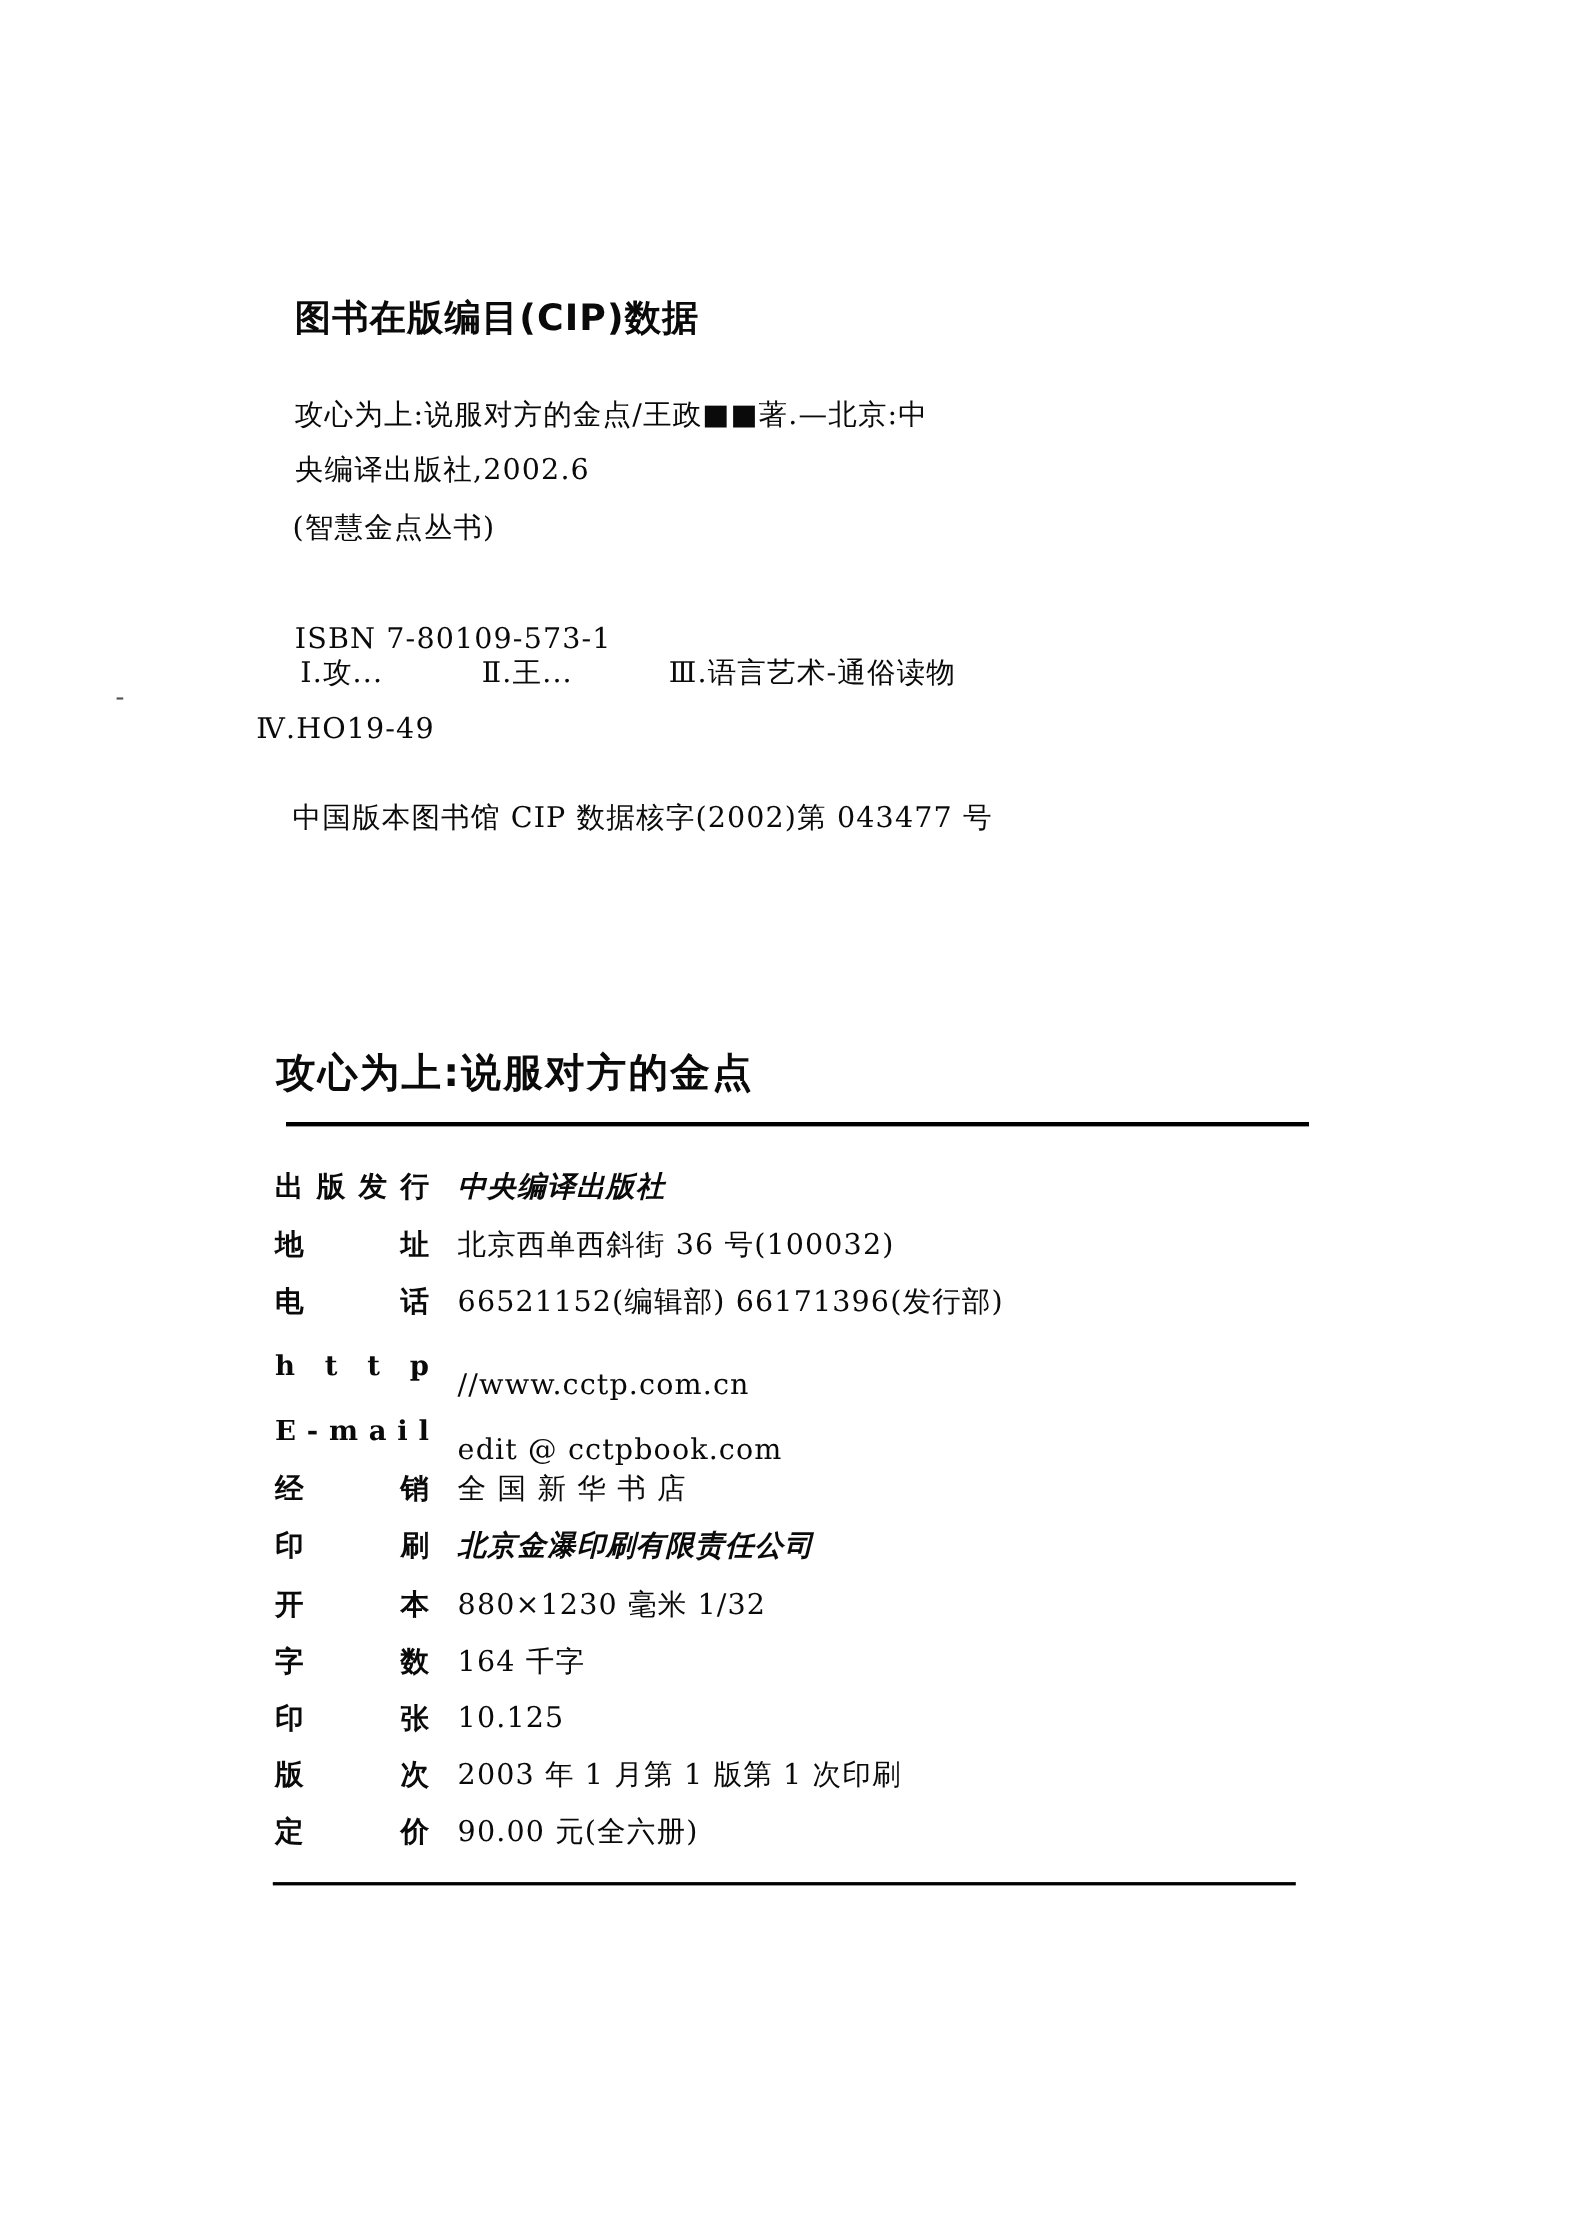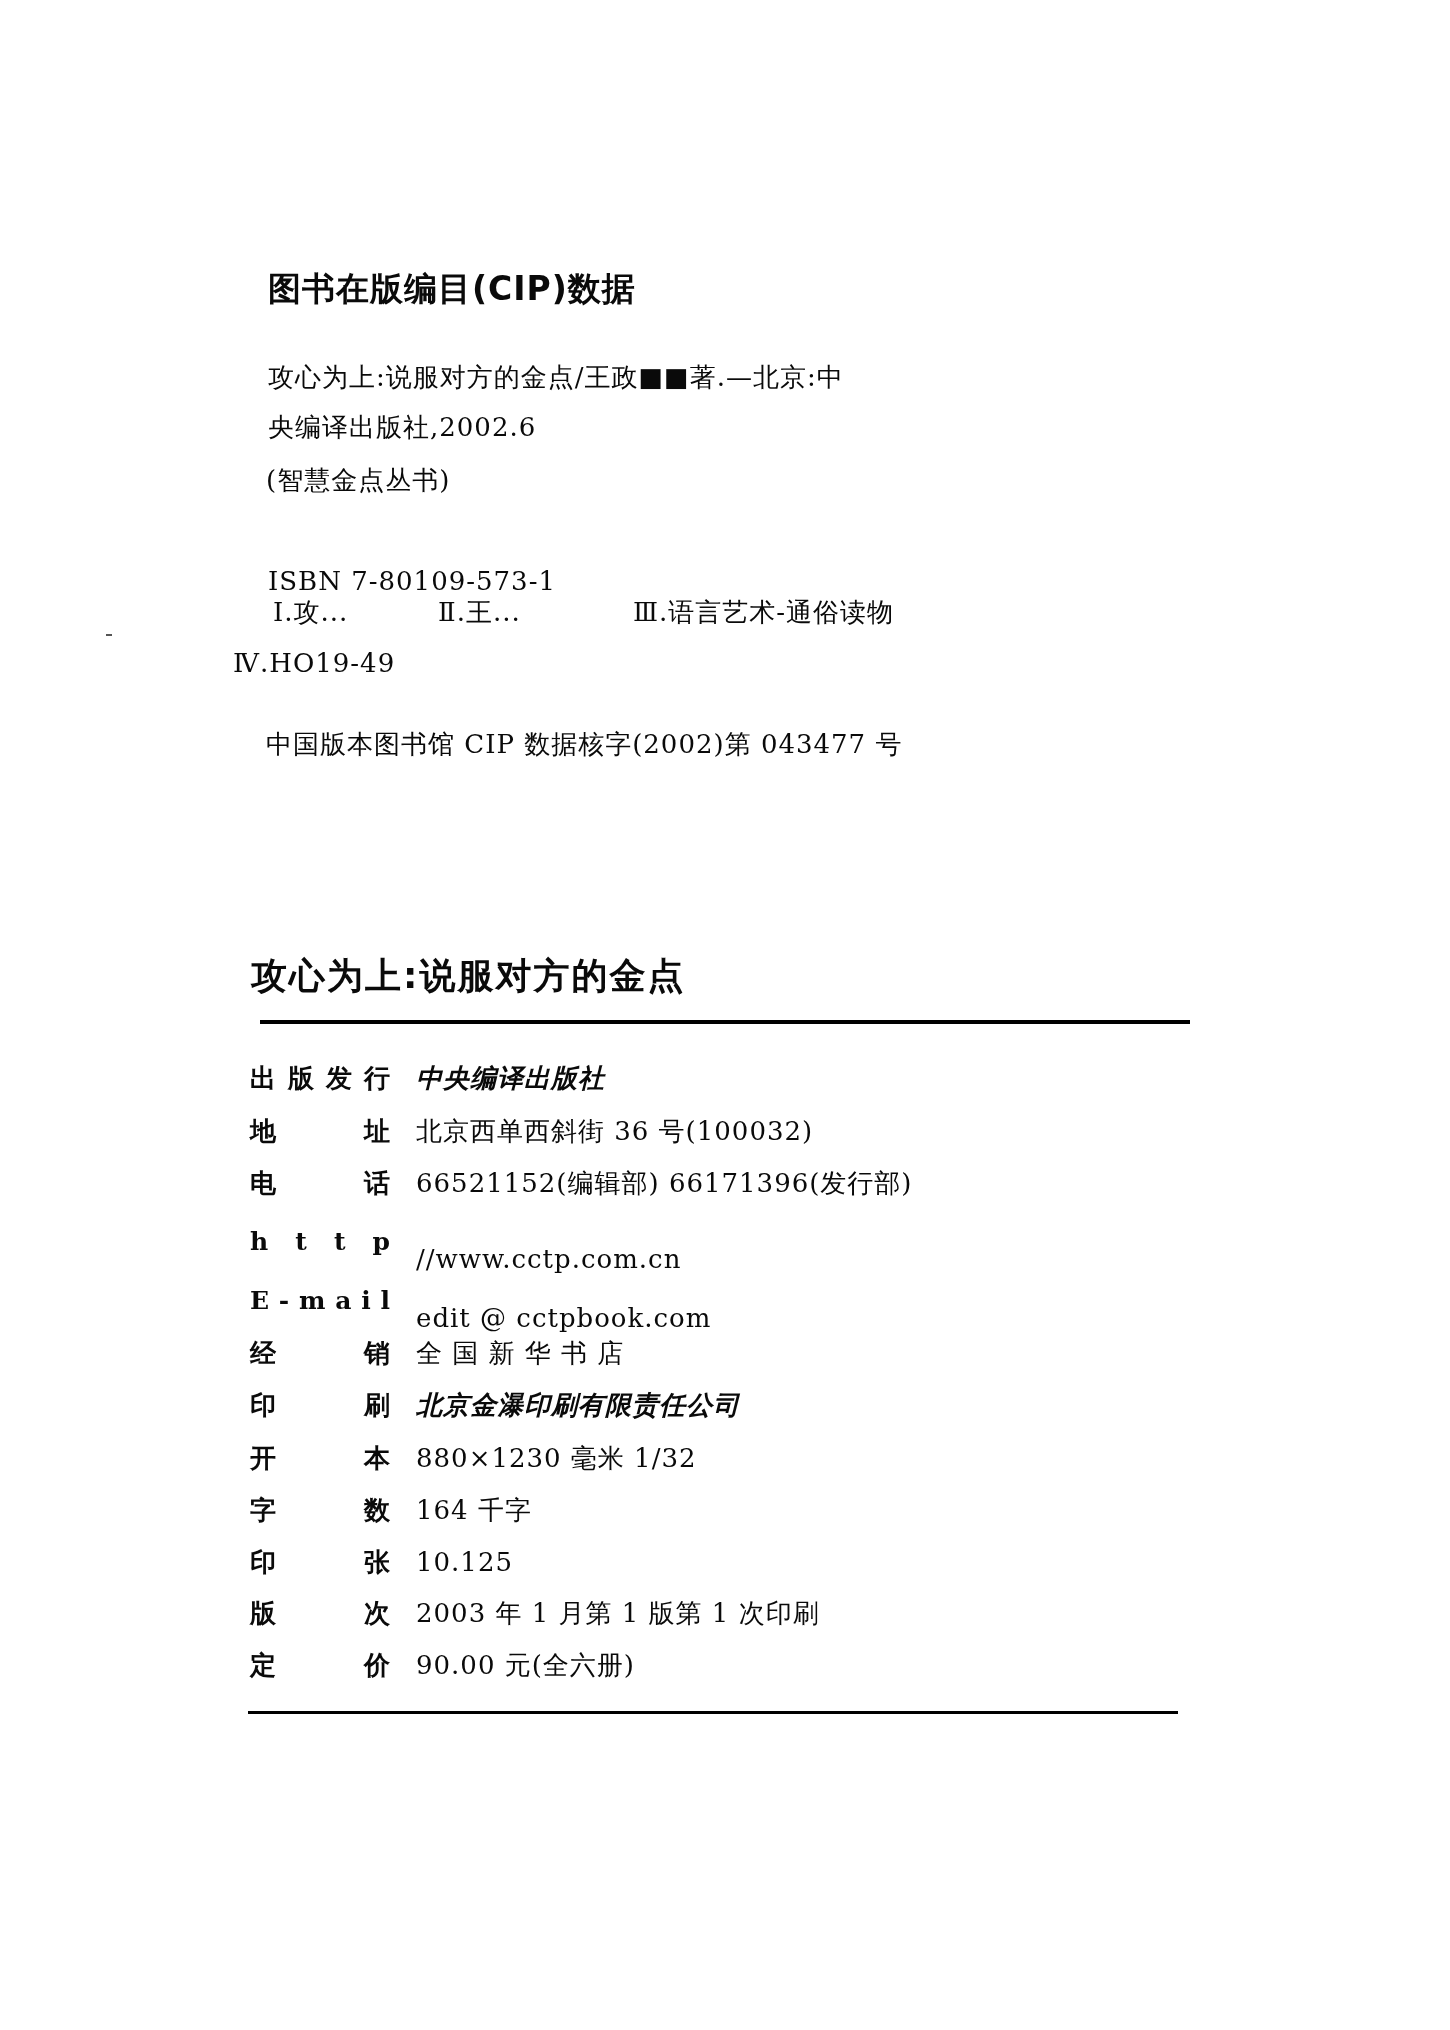--- a/index.html
+++ b/index.html
@@ -36,21 +36,21 @@
 
 <div class="abs cip-heading">图书在版编目(CIP)数据</div>
 
 <div class="abs cip-line" style="left:268px; top:364px;">攻心为上:说服对方的金点/王政■■著.—北京:中</div>
 <div class="abs cip-line" style="left:268px; top:414px;">央编译出版社,2002.6</div>
 <div class="abs cip-line" style="left:266px; top:467px;">(智慧金点丛书)</div>
 <div class="abs cip-line" style="left:268px; top:524px;margin-top:44px;">ISBN 7-80109-573-1</div>
 
 <div class="abs cip-line" style="left:273px; top:599px;">Ⅰ.攻...</div>
 <div class="abs cip-line" style="left:438px; top:599px;">Ⅱ.王...</div>
-<div class="abs cip-line" style="left:608px; top:599px;margin-left:25px;">Ⅲ.语言艺术-通俗读物</div>
+<div class="abs cip-line" style="left:608px; top:599px;">Ⅲ.语言艺术-通俗读物</div>
 <div class="abs cip-line" style="left:233px; top:650px;">Ⅳ.HO19-49</div>
 
 <div class="speck" style="left:106px; top:634px; width:6px; height:2px;"></div>
 
 <div class="abs cip-line" style="left:266px; top:731px;">中国版本图书馆 CIP 数据核字(2002)第 043477 号</div>
 
 <div class="abs book-title">攻心为上:说服对方的金点</div>
 <div class="rule" style="left:260px; top:1020px; width:930px; height:4px;"></div>
 
 <div class="row" style="top:1063px;">

